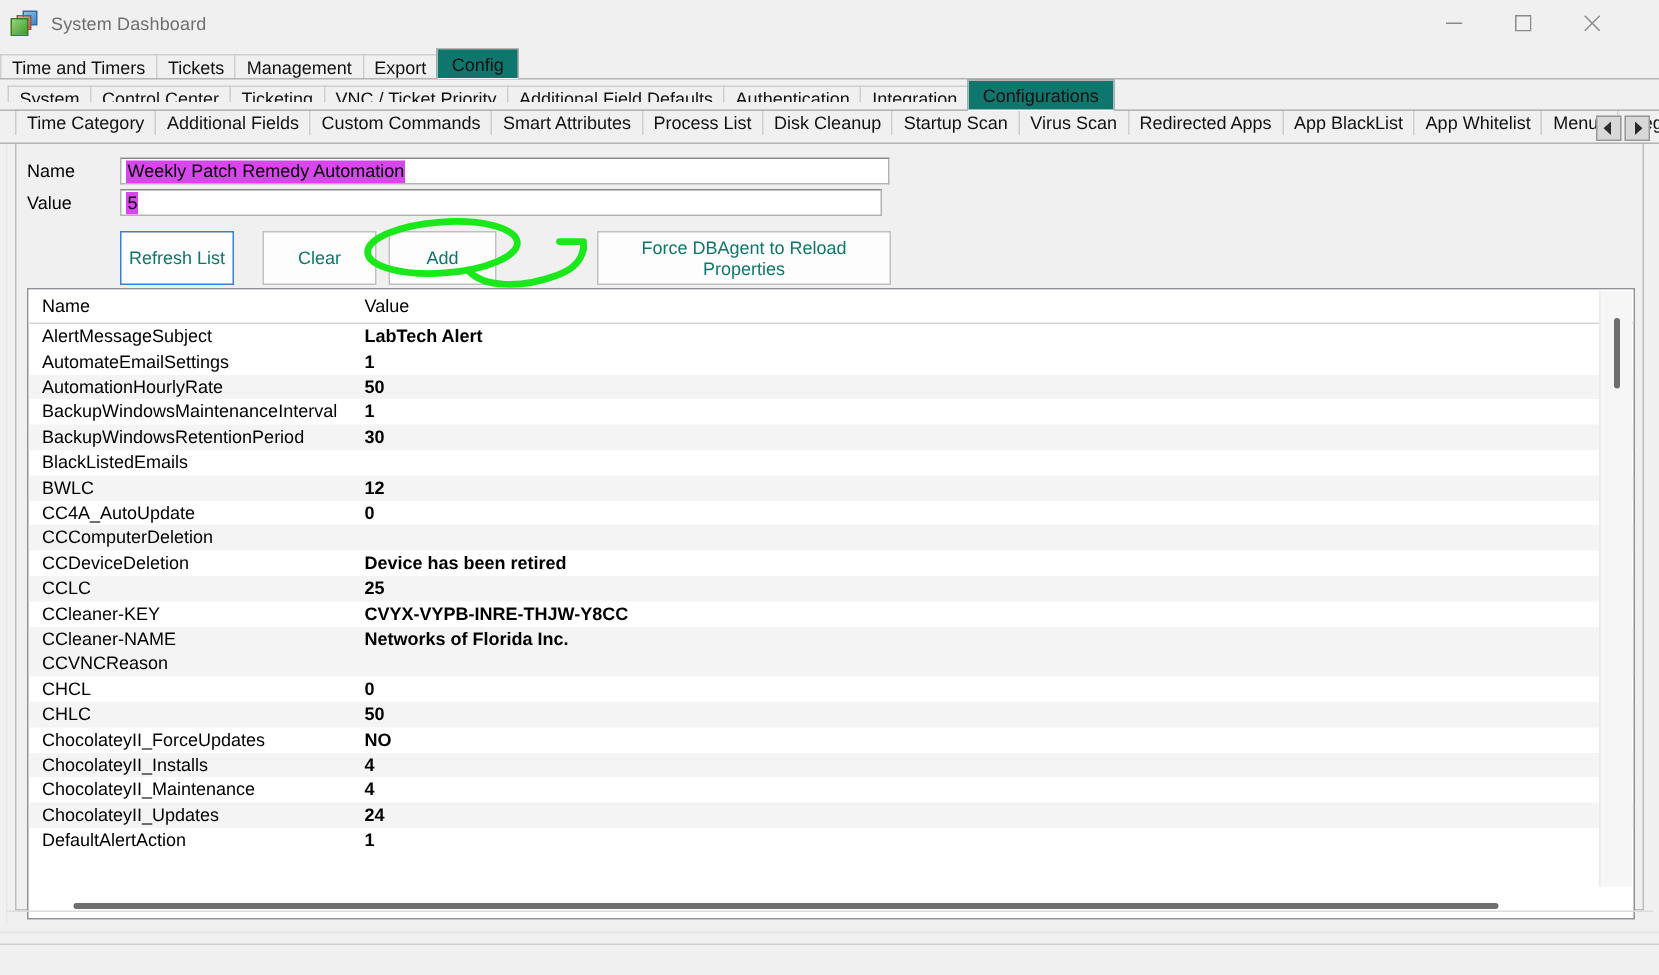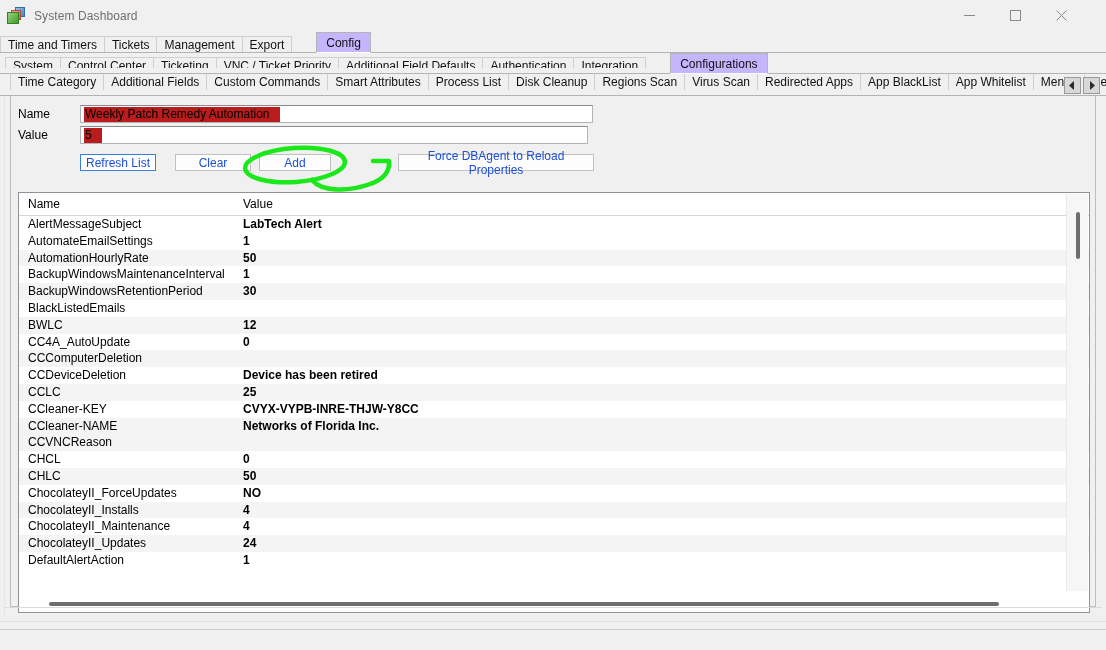--- a/index.html
+++ b/index.html
@@ -88,26 +88,25 @@
     background: #f0f0f0;
     border: 1px solid #cfcfcf;
     border-bottom: none;
     box-sizing: border-box;
     white-space: nowrap;
     margin-right: -1px;
   }
   .tab.sel {
     height: 21px;
     line-height: 20px;
-    background: #c4b5fd;
+    background: #0f766e;
     border: 1px solid #b4b4b4;
     border-bottom: 1px solid #ffffff;
     z-index: 3;
     padding: 0 9px;
-    margin-left: 25px;
   }
   
   .rail {
     position: absolute;
     left: 0; width: 1106px; height: 1px;
     background: #b4b4b4;
     z-index: 1;
   }
   .rail.r1 { top: 52px; }
   .rail.r2 { top: 73px; }
@@ -158,34 +157,34 @@
     height: 18px;
     font-size: 12px;
     display: flex; align-items: center;
     padding-left: 3px;
     overflow: hidden;
   }
   .in-name  { left: 80px; top: 105px; width: 513px; }
   .in-value { left: 80px; top: 126px; width: 508px; }
 
   .hl {
-    background: #b91c1c;
-    padding: 1px 10px 1px 1px;
+    background: #d946ef;
+    padding: 1px 0 1px 1px;
     line-height: 13px;
   }
 
   .btn {
     position: absolute;
-    height: 17px;
+    height: 36px;
     background: #fdfdfd;
     border: 1px solid #c0c0c0;
     box-sizing: border-box;
     font-family: "Liberation Sans", sans-serif;
     font-size: 12px;
-    color: #1d4ed8;
+    color: #0f766e;
     display: flex; align-items: center; justify-content: center;
     cursor: default;
     padding: 0;
   }
   .btn.focused {
     border: 1px solid #3a7fd5;
     box-shadow: inset 0 0 0 1px #ffffff;
   }
   .btn-refresh { left: 80px;  top: 154px; width: 76px; }
   .btn-clear   { left: 175px; top: 154px; width: 76px; }
@@ -339,21 +338,21 @@
     </div>
 
   <div class="rail r3"></div>
   <div class="tabstrip row3" id="tabs-row3">
       <div class="tab">Time Category</div>
       <div class="tab">Additional Fields</div>
       <div class="tab">Custom Commands</div>
       <div class="tab">Smart Attributes</div>
       <div class="tab">Process List</div>
       <div class="tab">Disk Cleanup</div>
-      <div class="tab">Regions Scan</div>
+      <div class="tab">Startup Scan</div>
       <div class="tab">Virus Scan</div>
       <div class="tab">Redirected Apps</div>
       <div class="tab">App BlackList</div>
       <div class="tab">App Whitelist</div>
       <div class="tab">Menus</div>
       <div class="tab">Regions</div>
     </div>
 
   <div class="tabscroll">
     <button>

